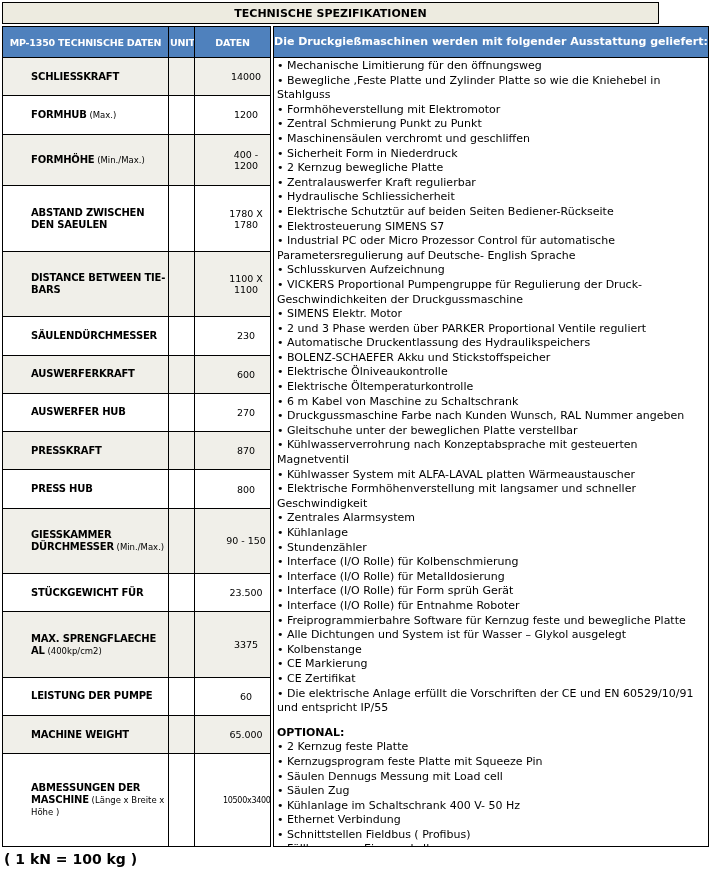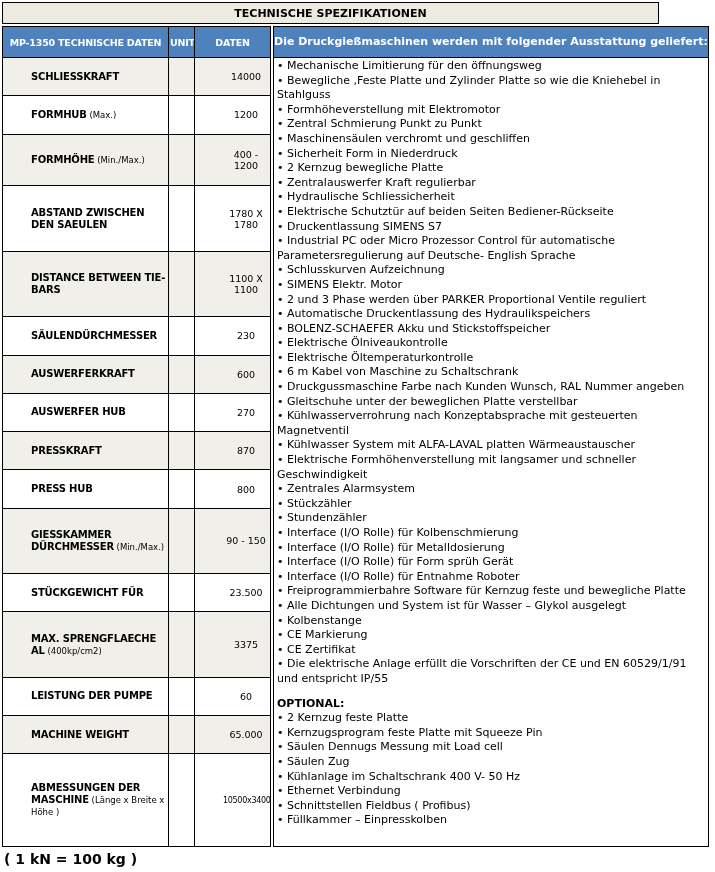--- a/index.html
+++ b/index.html
@@ -166,48 +166,49 @@
           <div class="equip-item">• Mechanische Limitierung für den öffnungsweg</div>
           <div class="equip-item">• Bewegliche ,Feste Platte und Zylinder Platte so wie die Kniehebel in Stahlguss</div>
           <div class="equip-item">• Formhöheverstellung mit Elektromotor</div>
           <div class="equip-item">• Zentral Schmierung Punkt zu Punkt</div>
           <div class="equip-item">• Maschinensäulen verchromt und geschliffen</div>
           <div class="equip-item">• Sicherheit Form in Niederdruck</div>
           <div class="equip-item">• 2 Kernzug bewegliche Platte</div>
           <div class="equip-item">• Zentralauswerfer Kraft regulierbar</div>
           <div class="equip-item">• Hydraulische Schliessicherheit</div>
           <div class="equip-item">• Elektrische Schutztür auf beiden Seiten Bediener-Rückseite</div>
-          <div class="equip-item">• Druckentlassung SIMENS S7</div>
+          <div class="equip-item">• Elektrosteuerung SIMENS S7</div>
           <div class="equip-item">• Industrial PC oder Micro Prozessor Control für automatische Parametersregulierung auf Deutsche- English Sprache</div>
           <div class="equip-item">• Schlusskurven Aufzeichnung</div>
+          <div class="equip-item">• VICKERS Proportional Pumpengruppe für Regulierung der Druck-Geschwindichkeiten der Druckgussmaschine</div>
           <div class="equip-item">• SIMENS  Elektr. Motor</div>
           <div class="equip-item">• 2 und 3 Phase werden über PARKER Proportional Ventile reguliert</div>
           <div class="equip-item">• Automatische Druckentlassung des Hydraulikspeichers</div>
           <div class="equip-item">• BOLENZ-SCHAEFER  Akku und Stickstoffspeicher</div>
           <div class="equip-item">• Elektrische Ölniveaukontrolle</div>
           <div class="equip-item">• Elektrische Öltemperaturkontrolle</div>
           <div class="equip-item">• 6 m Kabel von Maschine zu Schaltschrank</div>
           <div class="equip-item">• Druckgussmaschine Farbe nach Kunden Wunsch, RAL Nummer angeben</div>
           <div class="equip-item">• Gleitschuhe unter der beweglichen Platte verstellbar</div>
           <div class="equip-item">• Kühlwasserverrohrung nach Konzeptabsprache mit gesteuerten Magnetventil</div>
           <div class="equip-item">• Kühlwasser System mit ALFA-LAVAL platten Wärmeaustauscher</div>
           <div class="equip-item">• Elektrische Formhöhenverstellung mit langsamer und schneller Geschwindigkeit</div>
           <div class="equip-item">• Zentrales Alarmsystem</div>
-          <div class="equip-item">• Stückzähler</div>
+          <div class="equip-item">• Kühlanlage</div>
           <div class="equip-item">• Stundenzähler</div>
           <div class="equip-item">• Interface  (I/O Rolle) für Kolbenschmierung</div>
           <div class="equip-item">• Interface  (I/O Rolle) für Metalldosierung</div>
           <div class="equip-item">• Interface  (I/O Rolle) für Form sprüh Gerät</div>
           <div class="equip-item">• Interface  (I/O Rolle) für Entnahme Roboter</div>
           <div class="equip-item">• Freiprogrammierbahre Software für Kernzug feste und bewegliche Platte</div>
           <div class="equip-item">• Alle Dichtungen und System ist für Wasser – Glykol ausgelegt</div>
           <div class="equip-item">• Kolbenstange</div>
           <div class="equip-item">• CE Markierung</div>
           <div class="equip-item">• CE Zertifikat</div>
-          <div class="equip-item">• Die elektrische Anlage erfüllt die Vorschriften der CE und EN 60529/1/91 und entspricht IP/55</div>
+          <div class="equip-item">• Die elektrische Anlage erfüllt die Vorschriften der CE und EN 60529/10/91 und entspricht IP/55</div>
           <div class="equip-heading">OPTIONAL:</div>
           <div class="equip-item">• 2 Kernzug feste Platte</div>
           <div class="equip-item">• Kernzugsprogram feste Platte mit Squeeze Pin</div>
           <div class="equip-item">• Säulen Dennugs Messung mit Load cell</div>
           <div class="equip-item">• Säulen Zug</div>
           <div class="equip-item">• Kühlanlage im Schaltschrank 400 V- 50 Hz</div>
           <div class="equip-item">• Ethernet Verbindung</div>
           <div class="equip-item">• Schnittstellen Fieldbus ( Profibus)</div>
           <div class="equip-item">• Füllkammer – Einpresskolben</div>
         </div>

